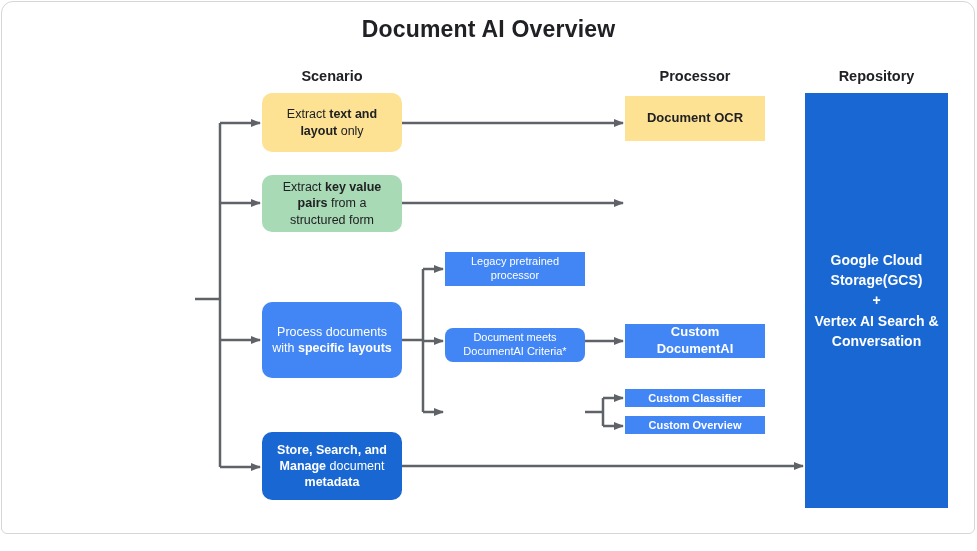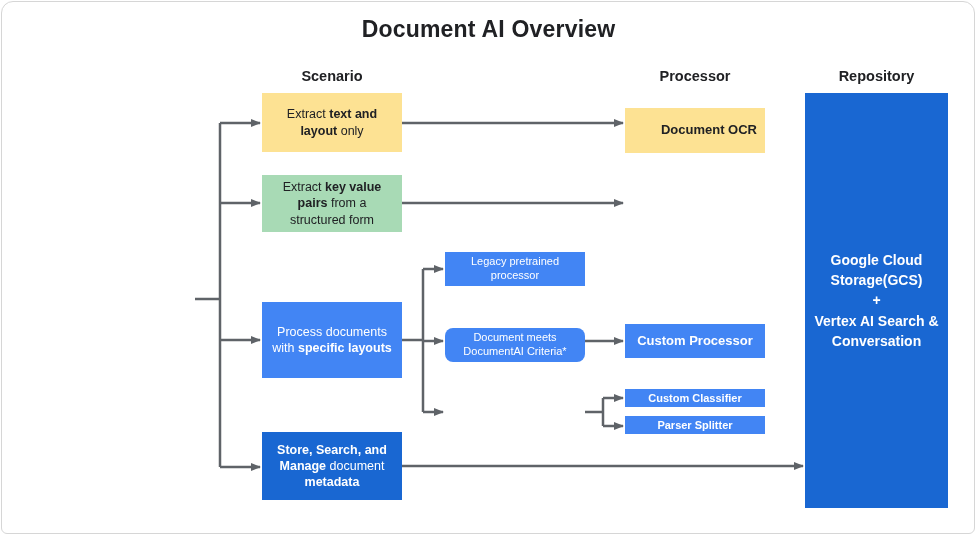--- a/index.html
+++ b/index.html
@@ -12,31 +12,31 @@
   .frame{position:absolute;left:1px;top:1px;width:974px;height:533px;border:1px solid var(--frame);
          border-radius:12px 12px 6px 6px;}
   .title{position:absolute;left:0;top:16px;width:977px;text-align:center;font-size:23px;
          font-weight:bold;color:var(--text);letter-spacing:.2px;}
   .col-header{position:absolute;text-align:center;font-size:14.5px;font-weight:bold;color:var(--text);}
   .box{position:absolute;display:flex;align-items:center;justify-content:center;text-align:center;
        color:var(--text);line-height:1.3;}
   .box .txt{width:100%;padding:0 8px;}
   .start{left:37px;top:205px;width:158px;height:187px;background:var(--gray-box);font-size:14px;}
   .start .txt{padding:0 14px;}
-  .scen{width:140px;left:262px;font-size:12.5px;}
+  .scen{width:140px;left:262px;font-size:12.5px;border-radius:10px;}
   .scen-yellow{top:93px;height:59px;background:var(--yellow);}
   .scen-green{top:175px;height:57px;background:var(--green);}
   .scen-blue{top:302px;height:76px;background:var(--blue);color:var(--white);}
   .scen-dark{top:432px;height:68px;background:var(--dark-blue);color:var(--white);}
   .mid{left:445px;width:140px;height:34px;background:var(--blue);color:var(--white);font-size:11px;line-height:1.25;}
   .mid-legacy{top:252px;}
   .mid-criteria{top:328px;border-radius:8px;}
   .mid-class{top:395px;}
   .proc{left:625px;width:140px;font-weight:bold;font-size:13px;}
-  .proc-ocr{top:108px;height:45px;background:var(--yellow);text-align:right;}
+  .proc-ocr{top:96px;height:45px;background:var(--yellow);}
   .proc-form{top:180px;height:45px;background:var(--green);}
   .proc-custom{top:324px;height:34px;background:var(--blue);color:var(--white);}
   .proc-thin{height:18px;background:var(--blue);color:var(--white);font-size:11px;}
   .proc-classifier{top:389px;}
   .proc-splitter{top:416px;}
   .repo{left:805px;top:93px;width:143px;height:415px;background:var(--dark-blue);color:var(--white);
         font-weight:bold;font-size:14px;line-height:1.45;}
   .arrows{position:absolute;left:0;top:0;width:977px;height:551px;pointer-events:none;}
   .arrows path{stroke:var(--arrow);stroke-width:2.5;fill:none;}
   .arrows .head{fill:var(--arrow);stroke:none;}
@@ -102,29 +102,29 @@
     <div class="txt">Document meets DocumentAI Criteria*</div>
   </div>
 
 
   <div class="box proc proc-ocr">
     <div class="txt">Document OCR</div>
   </div>
 
 
   <div class="box proc proc-custom">
-    <div class="txt">Custom Processor</div>
+    <div class="txt">Custom DocumentAI</div>
   </div>
 
   <div class="box proc proc-thin proc-classifier">
     <div class="txt">Custom Classifier</div>
   </div>
 
   <div class="box proc proc-thin proc-splitter">
-    <div class="txt">Parser Splitter</div>
+    <div class="txt">Custom Overview</div>
   </div>
 
   <div class="box repo">
     <div class="txt">
       <div>Google Cloud Storage(GCS)</div>
       <div>+</div>
       <div>Vertex AI Search &amp; Conversation</div>
     </div>
   </div>
 </div>

